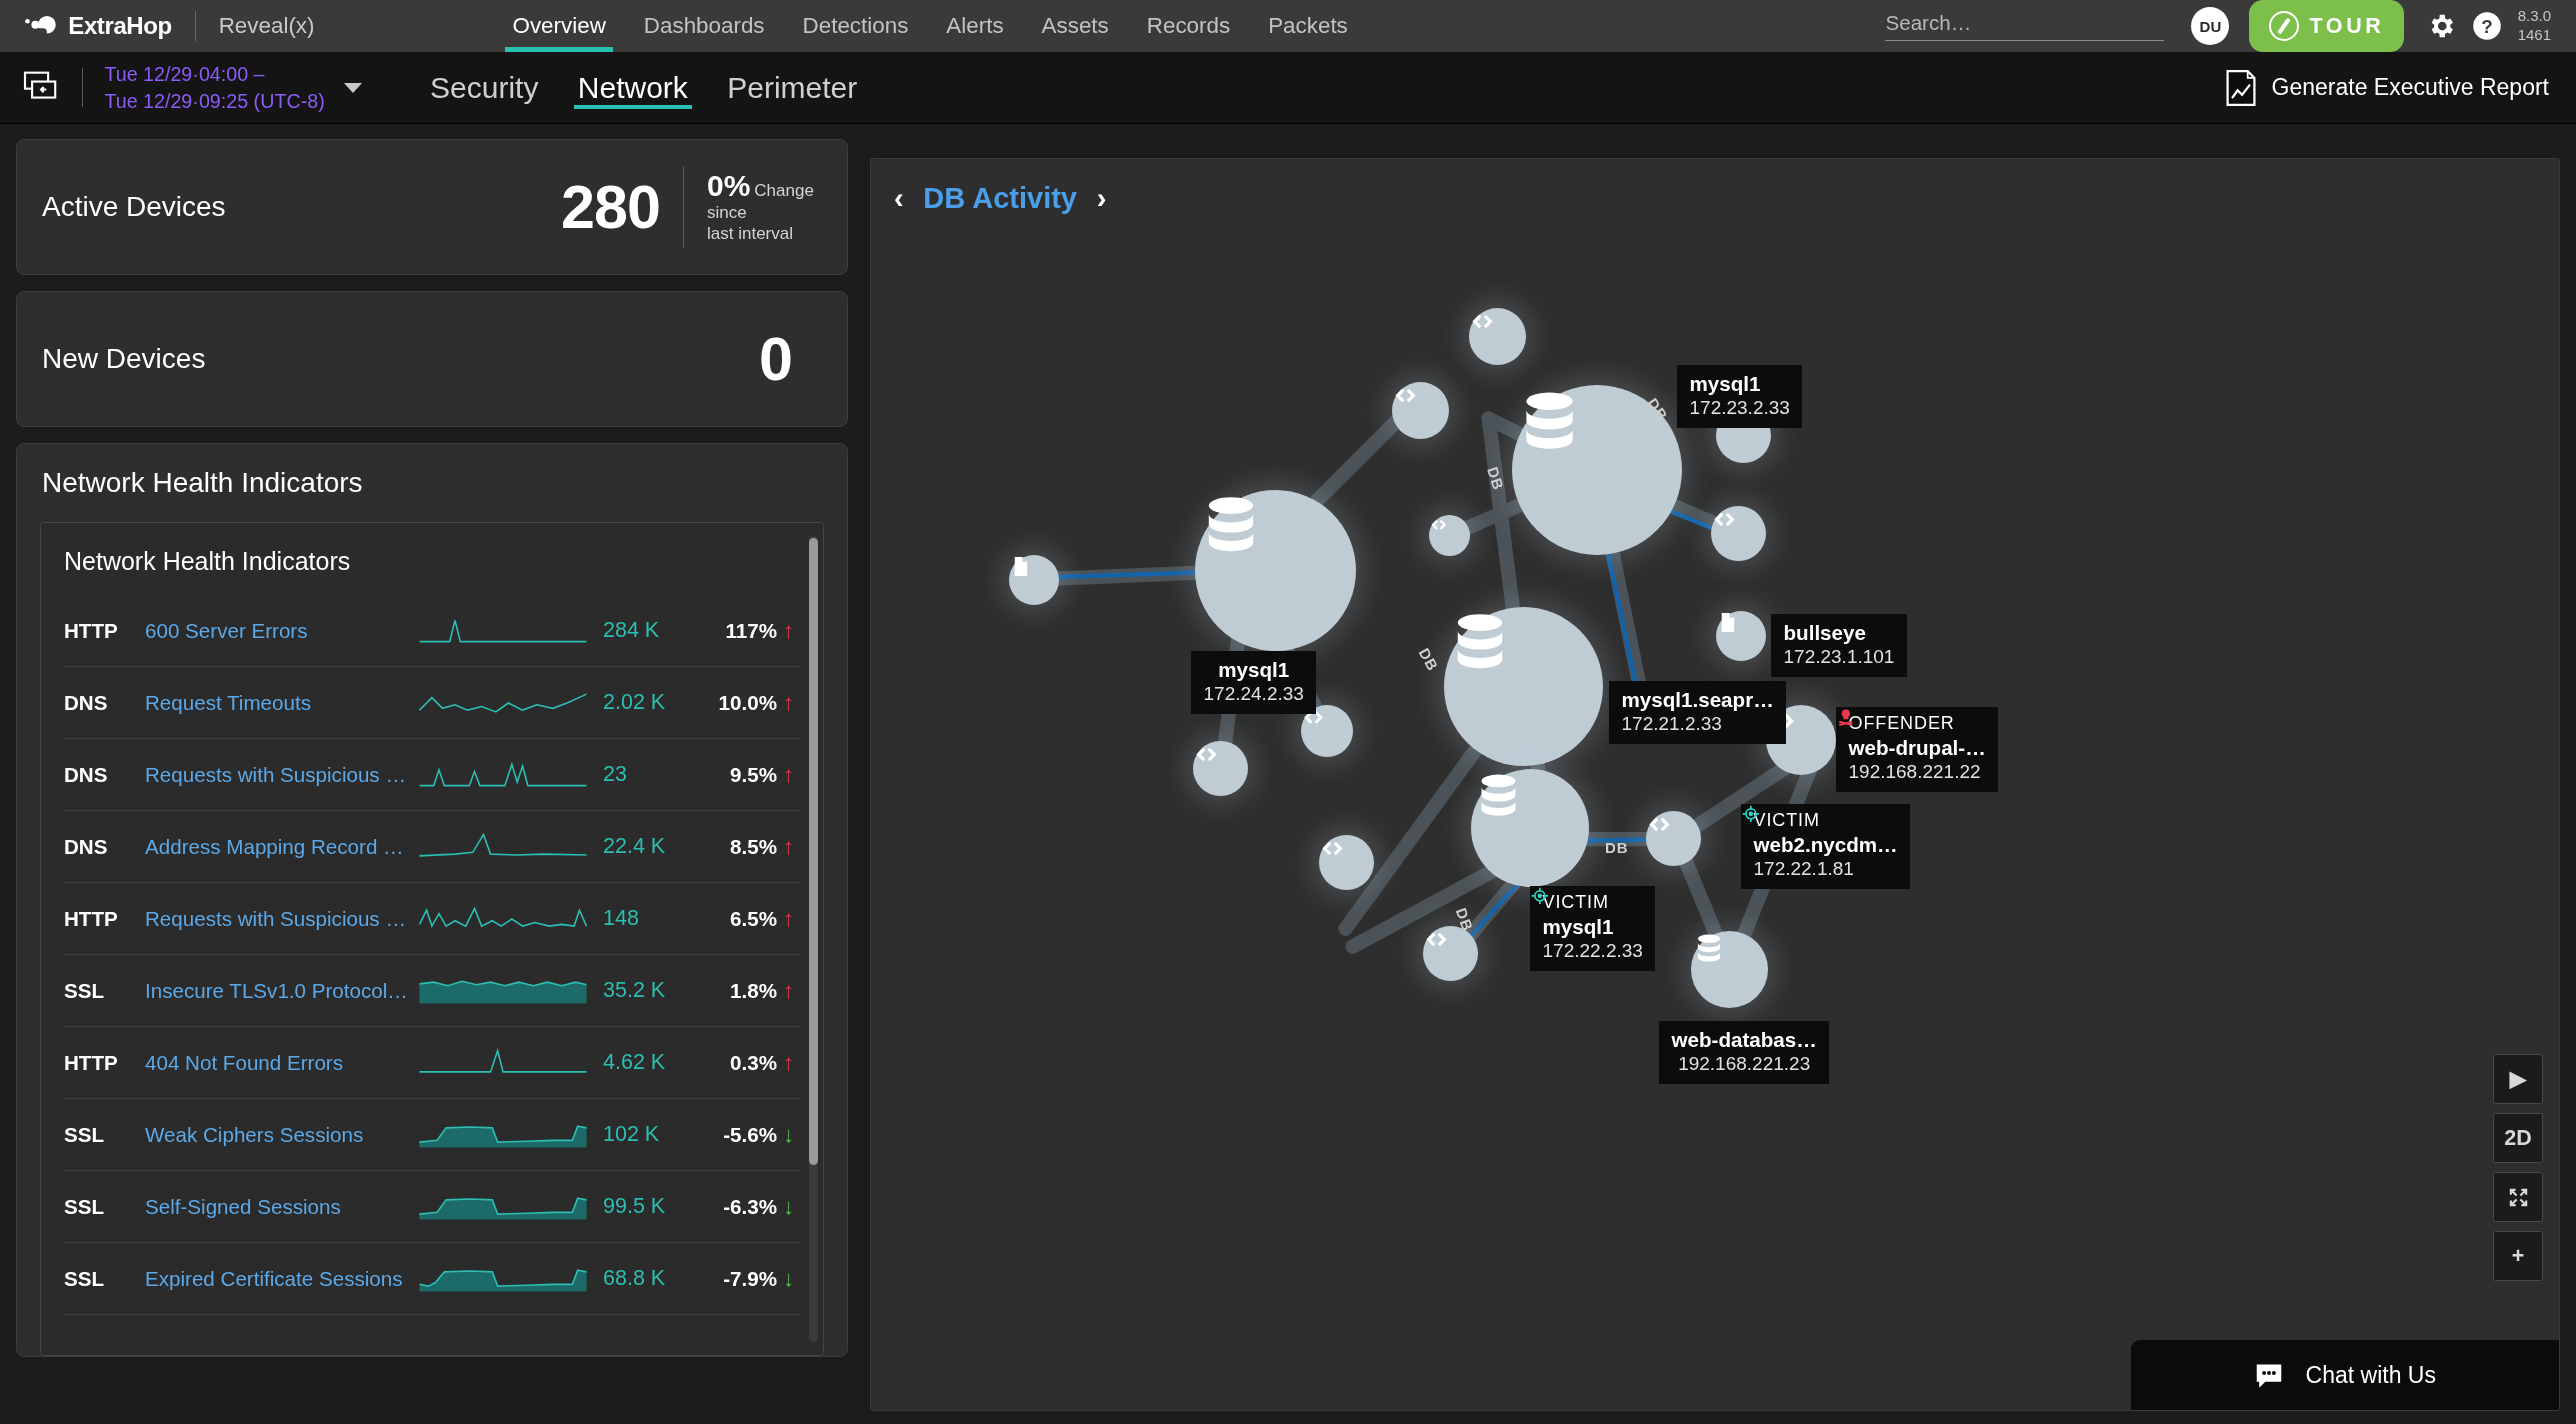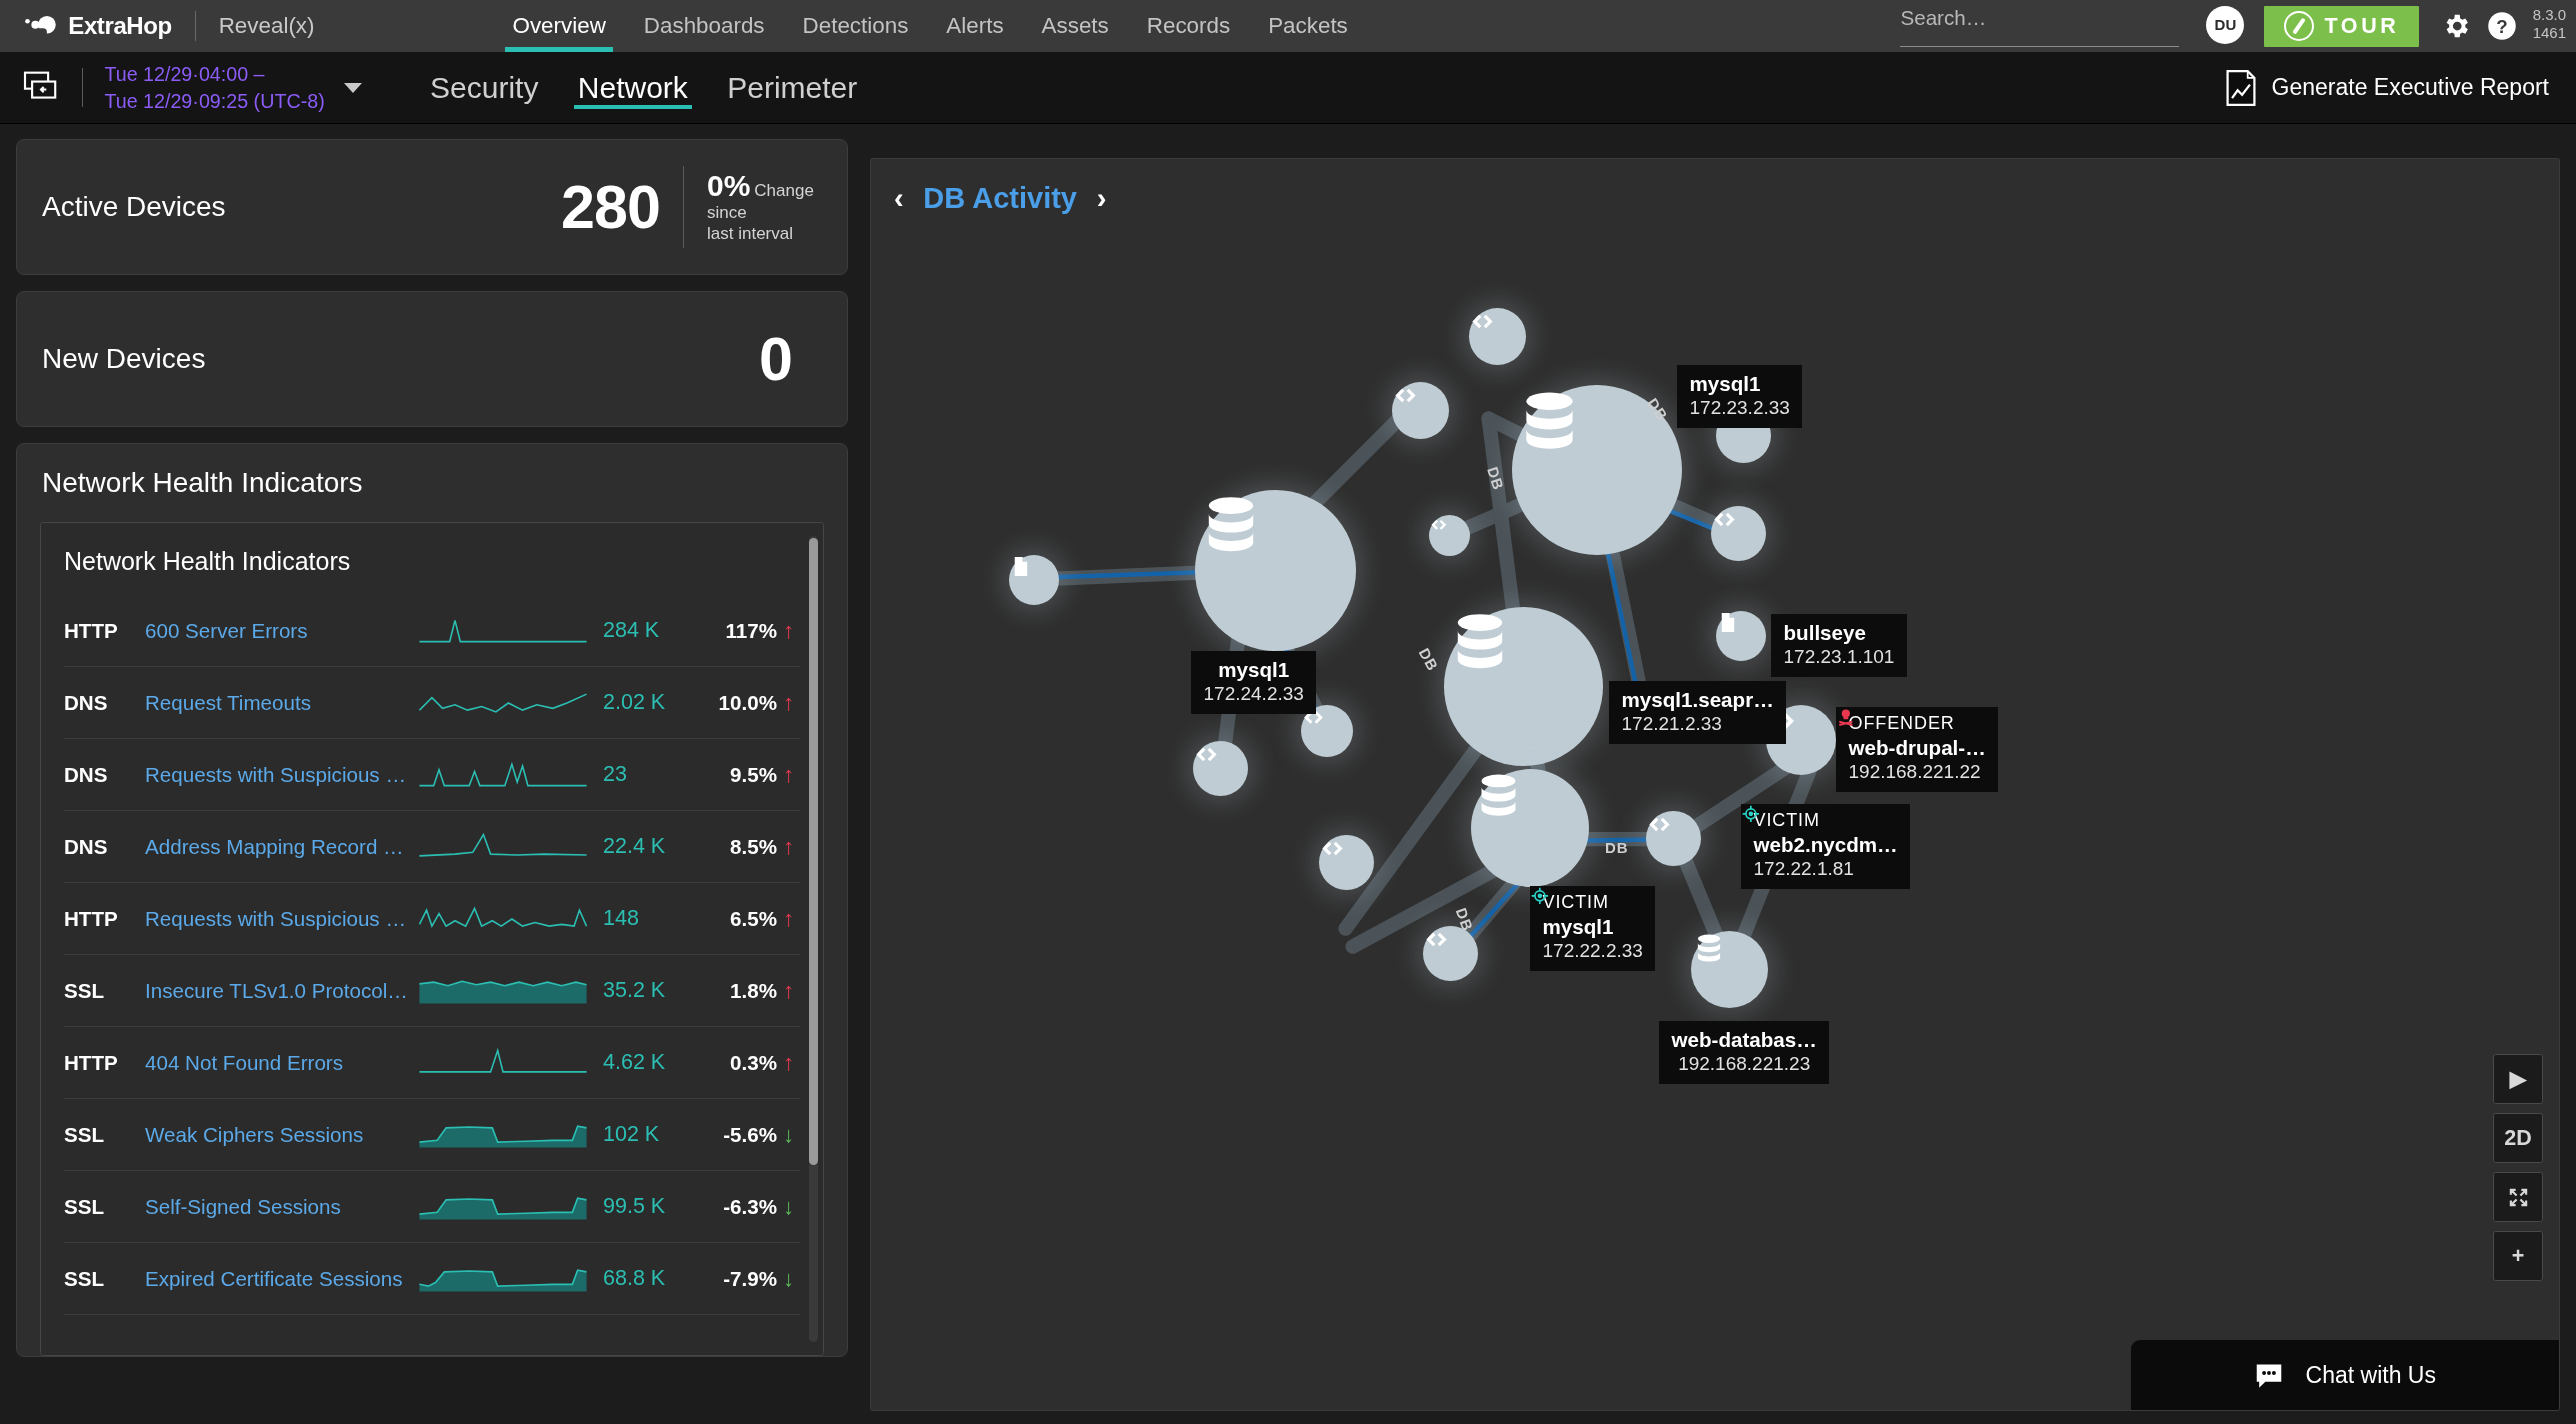--- a/index.html
+++ b/index.html
@@ -27,38 +27,38 @@
   .topnav-item {
     position: relative; height: 52px; display: flex; align-items: center;
     color: #c3c3c3; font-size: 22.4px; padding: 0 19px; cursor: pointer;
   }
   .topnav-item.active { color: #ffffff; }
   .topnav-item.active::after {
     content: ""; position: absolute; left: 11.6px; right: 11.6px; bottom: 0;
     height: 5.4px; background: #2bbfb3;
   }
 
-  .topright { margin-left: auto; display: flex; padding-right: 10px; }
+  .topright { margin-left: auto; display: flex; align-items: center; padding-right: 25px; }
   .searchbox {
     width: 279px; border-bottom: 1.8px solid #8d8d8d; padding-bottom: 5.4px; margin-right: 27px;
   }
   .searchbox input {
     background: transparent; border: none; outline: none;
     color: #d2d2d2; font-size: 20.6px; width: 100%;
     font-family: "Liberation Sans", sans-serif;
   }
   .searchbox input::placeholder { color: #b8b8b8; }
   .avatar {
     width: 38px; height: 38px; border-radius: 50%; background: #ffffff;
     color: #2b2b2b; font-size: 15px; font-weight: bold;
     display: flex; align-items: center; justify-content: center;
     margin-right: 19.7px; cursor: pointer;
   }
   .tour-btn {
-    height: 41px; background: #7dbf4b; border-radius: 1px;
+    height: 52px; background: #7dbf4b; border-radius: 14px;
     display: flex; align-items: center; padding: 0 19.7px;
     color: #ffffff; font-size: 21.5px; font-weight: bold; letter-spacing: 3.6px;
     cursor: pointer; margin-right: 21.5px;
   }
   .tour-compass {
     width: 30px; height: 30px; border-radius: 50%; border: 2.7px solid #fff;
     margin-right: 10.7px; position: relative;
   }
   .tour-compass::after {
     content: ""; position: absolute; left: 10.7px; top: 3.6px;

